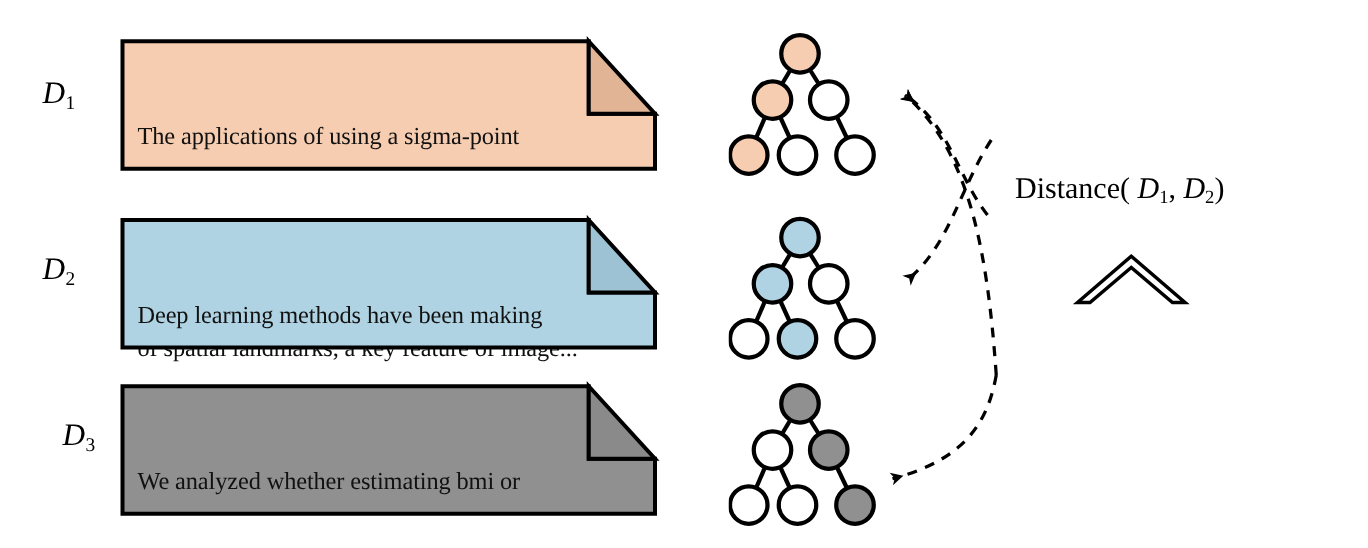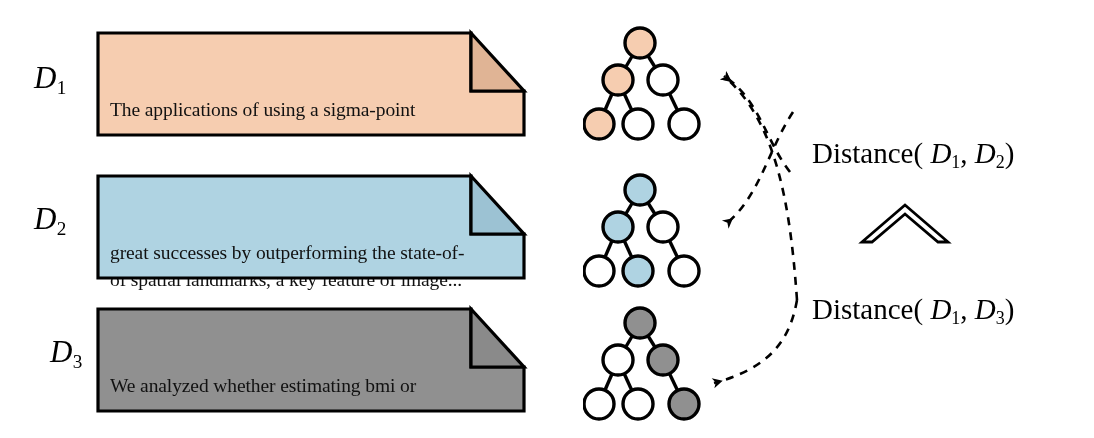--- a/index.html
+++ b/index.html
@@ -14,21 +14,21 @@
     position: relative;
     width: 1094px;
     height: 438px;
     background: #ffffff;
     overflow: hidden;
   }
   .doc-label {
     position: absolute;
     font-family: "Liberation Serif", "DejaVu Serif", serif;
     font-style: italic;
-    font-size: 31px;
+    font-size: 25px;
     color: #000000;
     line-height: 1;
     white-space: nowrap;
   }
   .doc-label sub {
     font-style: normal;
     font-size: 0.62em;
     vertical-align: baseline;
     position: relative;
     top: 0.30em;
@@ -50,21 +50,21 @@
     white-space: pre;
     letter-spacing: -0.1px;
   }
   .tree {
     position: absolute;
   }
   .tree svg { display: block; }
   .dist-label {
     position: absolute;
     font-family: "Liberation Serif", "DejaVu Serif", serif;
-    font-size: 29px;
+    font-size: 24px;
     color: #000000;
     white-space: nowrap;
     line-height: 1;
   }
   .dist-label .ditalic {
     font-style: italic;
   }
   .dist-label sub {
     font-style: normal;
     font-size: 0.62em;
@@ -106,20 +106,21 @@
   </div>
 
   <div class="doc-shape" style="left:96px; top:174px;">
     <svg width="430" height="106" viewBox="0 0 430 106">
       <polygon points="2,2 375,2 375,60 428,60 428,104 2,104" fill="#AFD3E2" stroke="#000000" stroke-width="3.2" stroke-linejoin="miter"></polygon>
       <polygon points="375,2 428,60 375,60" fill="#9CC2D3" stroke="#000000" stroke-width="3.2" stroke-linejoin="miter"></polygon>
     </svg>
   </div>
 
   <div class="doc-text" style="left:110px; top:182px;">
+    <div>Deep learning methods have been making</div>
     <div>great successes by outperforming the state-of-</div>
   </div>
 
   <div class="doc-label" style="left:50px; top:336px;">
     <span>D</span><sub>3</sub>
   </div>
 
   <div class="doc-shape" style="left:96px; top:307px;">
     <svg width="430" height="106" viewBox="0 0 430 106">
       <polygon points="2,2 375,2 375,60 428,60 428,104 2,104" fill="#909090" stroke="#000000" stroke-width="3.2" stroke-linejoin="miter"></polygon>
@@ -200,21 +201,18 @@
 
     <path d="M 797,300 C 790,200 775,120 724,76" fill="none" stroke="#000000" stroke-width="2.6" stroke-dasharray="8,7" marker-end="url(#ah)"></path>
 
     <path d="M 797,300 C 790,340 770,368 714,383" fill="none" stroke="#000000" stroke-width="2.6" stroke-dasharray="8,7" marker-end="url(#ah)"></path>
   </svg>
 
   <div class="dist-label" style="left:812px; top:139px;">
     <span>Distance(</span>&nbsp;<span class="ditalic">D</span><sub>1</sub><span>,</span>&nbsp;<span class="ditalic">D</span><sub>2</sub><span>)</span>
   </div>
 
-  <div class="dist-label" style="left:812px; top:295px;">
-    <span>Distance(</span>&nbsp;<span class="ditalic">D</span><sub>1</sub><span>,</span>&nbsp;<span class="ditalic">D</span><sub>3</sub><span>)</span>
-  </div>
 
   <svg class="compare-layer" viewBox="0 0 1094 438">
     <polygon points="862,242 905,205 948,242 938,242 905,214 872,242" fill="#FFFFFF" stroke="#000000" stroke-width="2.8" stroke-linejoin="miter"></polygon>
   </svg>
 
 </div>
 
 </body></html>

